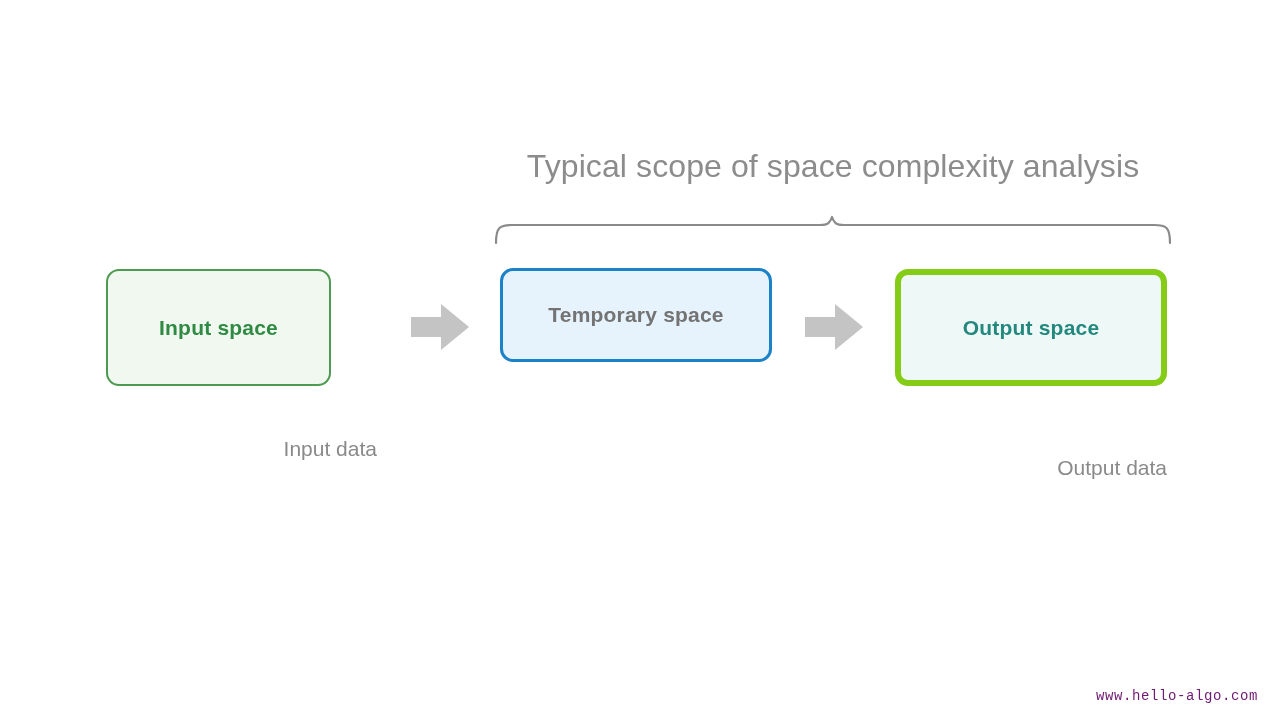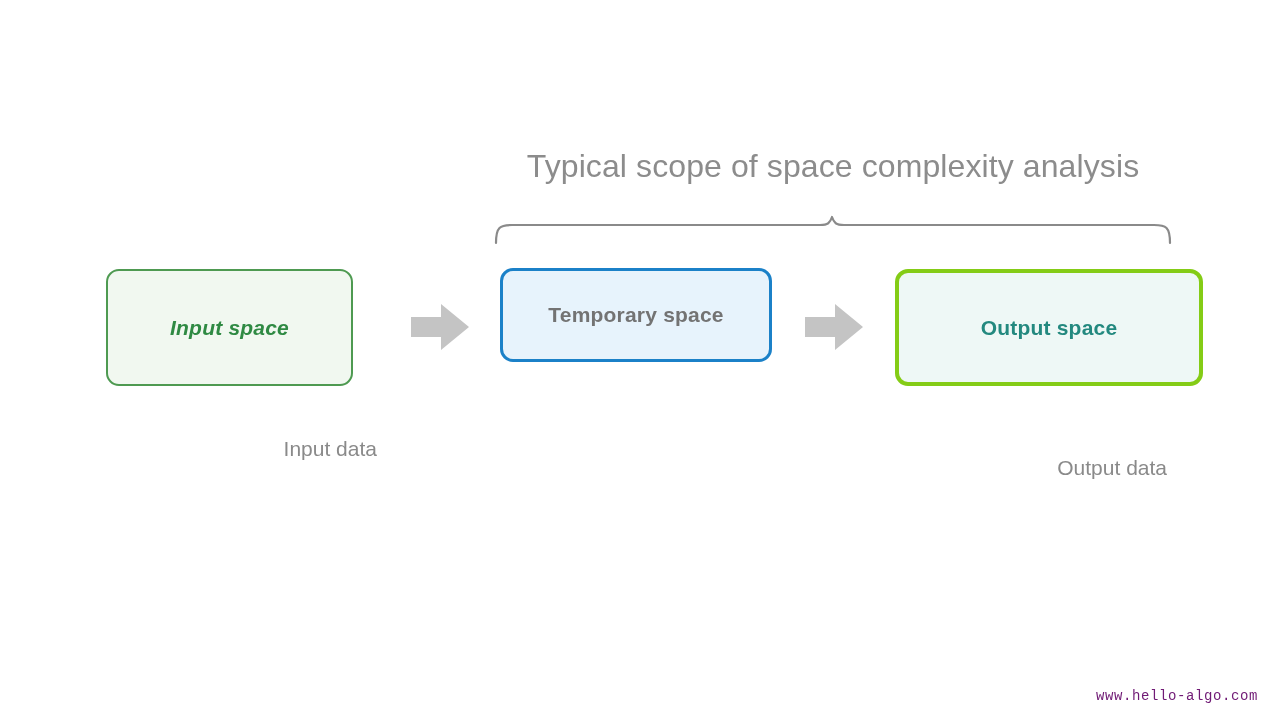--- a/index.html
+++ b/index.html
@@ -56,45 +56,44 @@
     border-radius: 13px;
     font-size: 21px;
     font-weight: bold;
     letter-spacing: 0.2px;
     white-space: nowrap;
   }
 
   .box-input {
     left: 106px;
     top: 269px;
-    width: 247px;
+    width: 225px;
     height: 117px;
     background: #f1f8f0;
     border: 2px solid #4e9a51;
     color: #2f8a43;
-    font-style: italic;
   }
 
   .box-temp {
     left: 500px;
     top: 268px;
     width: 272px;
     height: 94px;
     background: #e7f3fc;
     border: 3px solid #1b81c8;
     color: #737373;
   }
 
   .box-output {
     left: 895px;
     top: 269px;
-    width: 308px;
+    width: 272px;
     height: 117px;
     background: #eef8f6;
-    border: 4px solid #84cc16;
+    border: 6px solid #84cc16;
     color: #23897f;
   }
 
   
   .arrow-svg {
     position: absolute;
     width: 58px;
     height: 46px;
   }
   .arrow-1 { left: 411px; top: 304px; }

